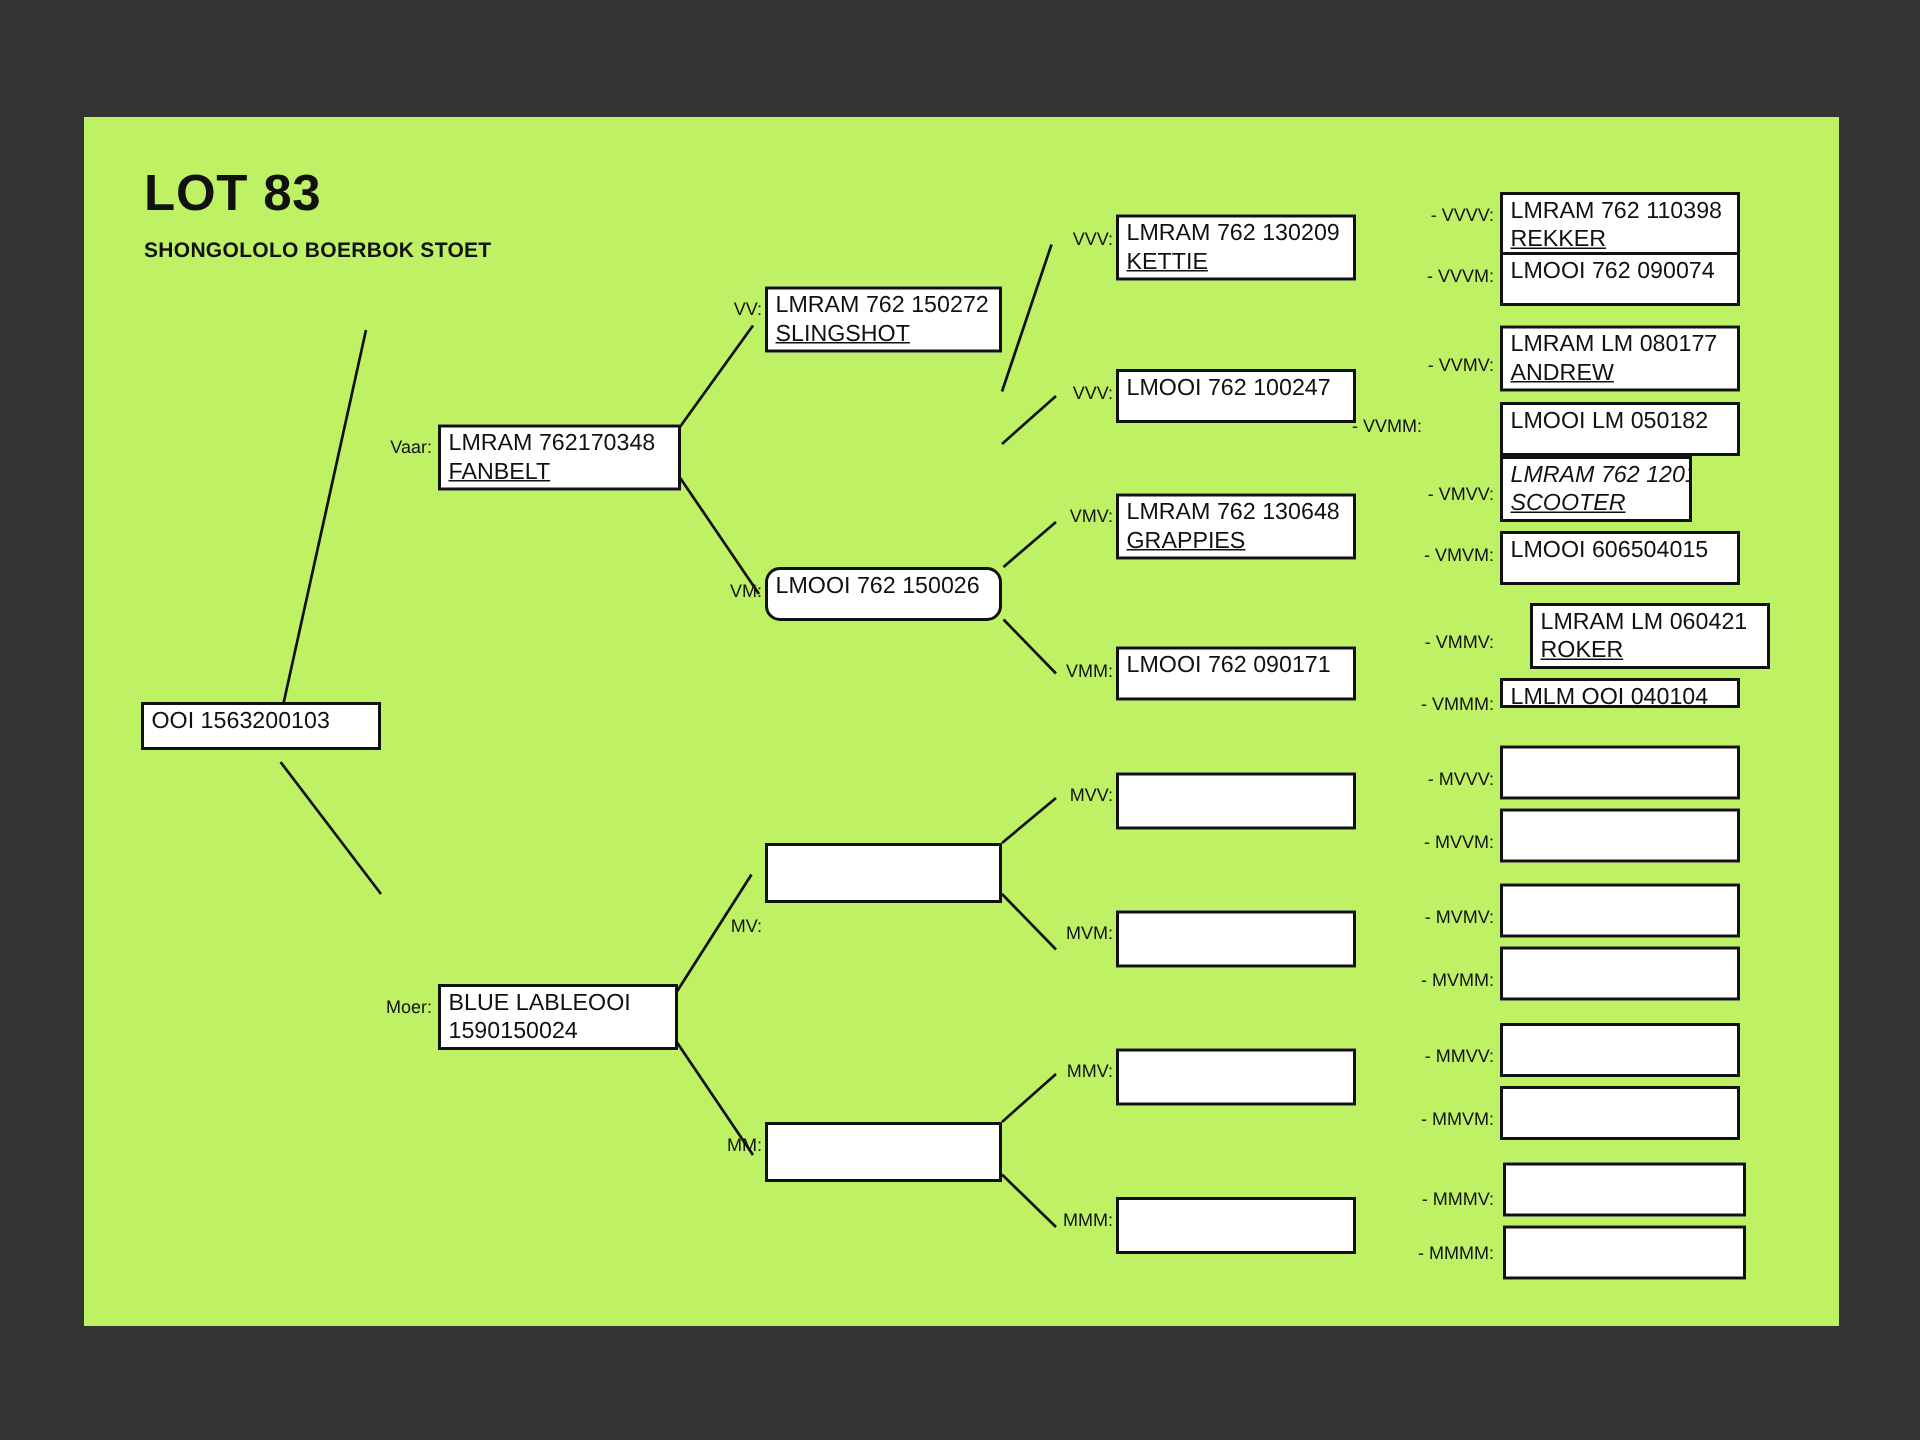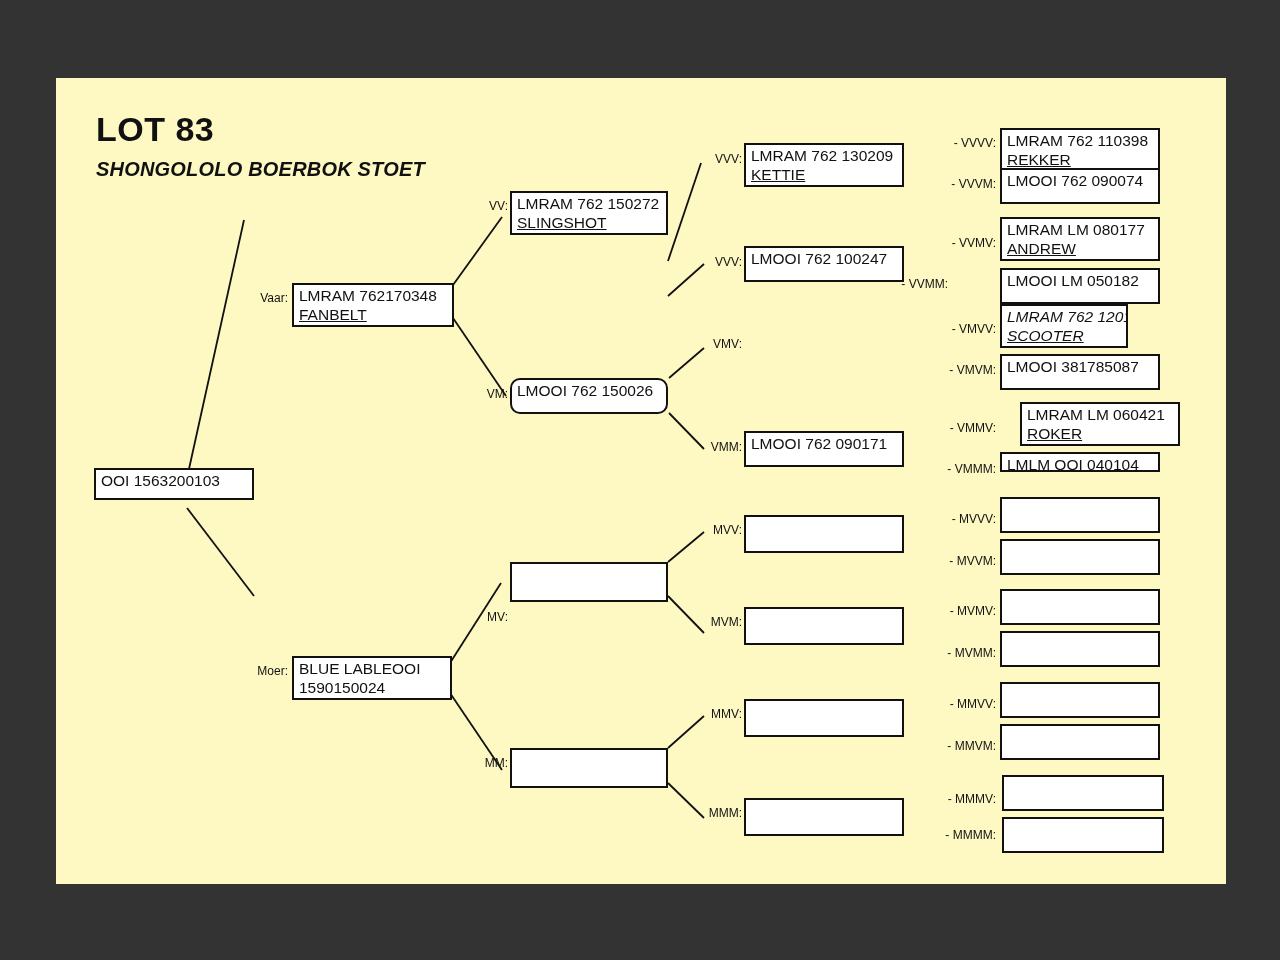--- a/index.html
+++ b/index.html
@@ -18,42 +18,41 @@
     width: 1280px;
     height: 960px;
     background: #333333;
   }
   #page {
     position: absolute;
     left: 56px;
     top: 78px;
     width: 1170px;
     height: 806px;
-    background: #fef9c3;
+    background: #bef264;
   }
   #page-title {
     position: absolute;
     left: 40px;
     top: 32px;
     font-size: 34px;
     font-weight: bold;
     letter-spacing: 0.5px;
     color: #111111;
     white-space: nowrap;
   }
   #page-subtitle {
     position: absolute;
     left: 40px;
     top: 80px;
-    font-size: 20px;
+    font-size: 14px;
     font-weight: bold;
     letter-spacing: 0.2px;
     color: #111111;
     white-space: nowrap;
-    font-style: italic;
   }
   #tree {
     position: absolute;
     left: 0;
     top: 0;
     width: 1170px;
     height: 806px;
   }
   .conn {
     stroke: #111111;
@@ -161,20 +160,24 @@
       <div class="ln1">LMRAM 762 130209</div>
       <div class="ln2">KETTIE</div>
     </div>
 
     <div class="node-label" style="left:630px; top:177px; width:56px;">VVV:</div>
     <div class="node-box" style="left:688px; top:168px; width:160px; height:36px;">
       <div class="ln1">LMOOI 762 100247</div>
     </div>
 
     <div class="node-label" style="left:630px; top:259px; width:56px;">VMV:</div>
+    <div class="node-box" style="left:688px; top:251px; width:160px; height:44px;">
+      <div class="ln1">LMRAM 762 130648</div>
+      <div class="ln2">GRAPPIES</div>
+    </div>
 
     <div class="node-label" style="left:630px; top:362px; width:56px;">VMM:</div>
     <div class="node-box" style="left:688px; top:353px; width:160px; height:36px;">
       <div class="ln1">LMOOI 762 090171</div>
     </div>
 
     <div class="node-label" style="left:630px; top:445px; width:56px;">MVV:</div>
     <div class="node-box" style="left:688px; top:437px; width:160px; height:38px;">
       <div class="ln1"></div>
     </div>
@@ -217,21 +220,21 @@
     </div>
 
     <div class="node-label dash" style="left:852px; top:244px; width:88px;">VMVV:</div>
     <div class="node-box" style="left:944px; top:226px; width:128px; height:44px;font-style:italic;">
       <div class="ln1">LMRAM 762 120178</div>
       <div class="ln2">SCOOTER</div>
     </div>
 
     <div class="node-label dash" style="left:852px; top:285px; width:88px;">VMVM:</div>
     <div class="node-box" style="left:944px; top:276px; width:160px; height:36px;">
-      <div class="ln1">LMOOI 381785087</div>
+      <div class="ln1">LMOOI 606504015</div>
     </div>
 
     <div class="node-label dash" style="left:852px; top:343px; width:88px;">VMMV:</div>
     <div class="node-box" style="left:944px; top:324px; width:160px; height:44px;margin-left:20px;">
       <div class="ln1">LMRAM LM 060421</div>
       <div class="ln2">ROKER</div>
     </div>
 
     <div class="node-label dash" style="left:852px; top:384px; width:88px;">VMMM:</div>
     <div class="node-box" style="left:944px; top:374px; width:160px; height:20px;">

